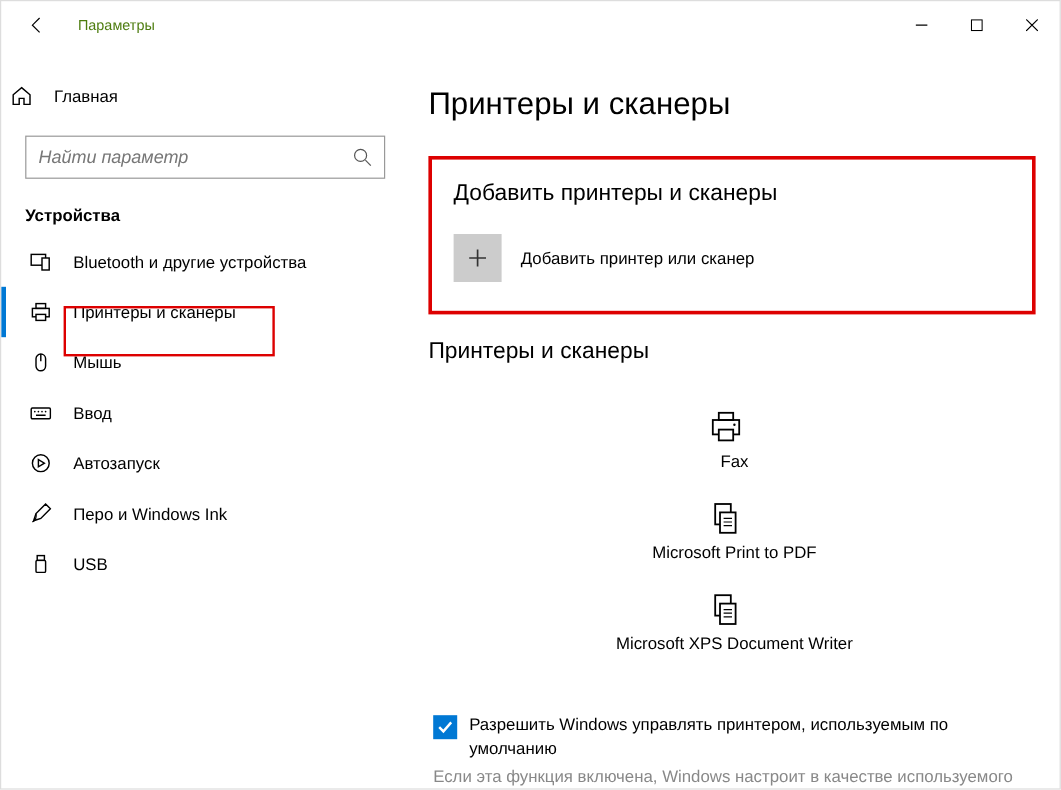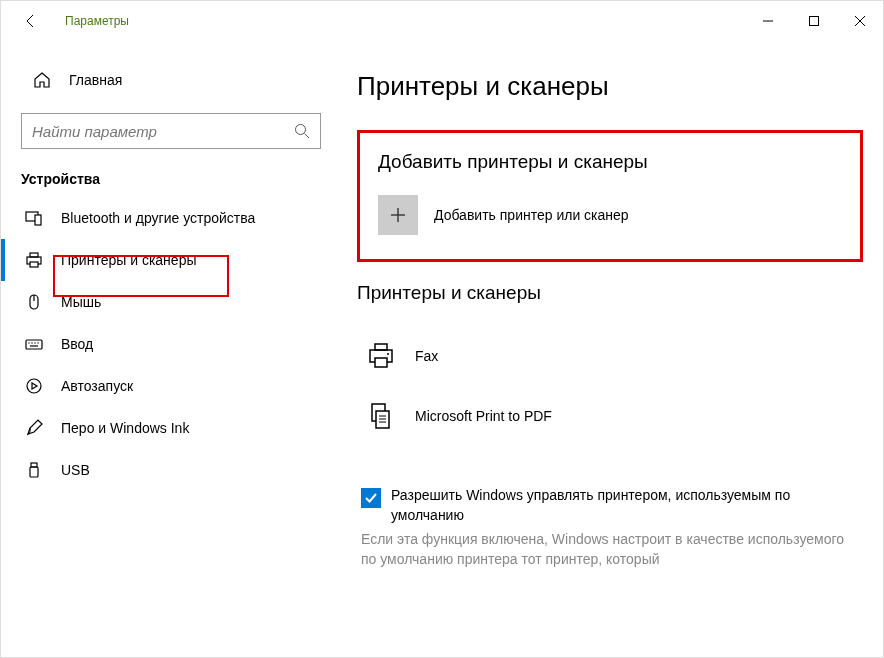--- a/index.html
+++ b/index.html
@@ -7,21 +7,21 @@
     
     .titlebar { height: 40px; display: flex; align-items: center; padding: 0 0 0 20px; }
     .back-arrow { width: 20px; height: 20px; display: flex; align-items: center; justify-content: center; cursor: pointer; }
     .window-title { margin-left: 24px; font-size: 12px; color: #4d7c0f; }
     .window-controls { margin-left: auto; display: flex; }
     .win-ctrl { width: 46px; height: 32px; display: flex; align-items: center; justify-content: center; cursor: pointer; }
     
     .content-wrap { display: flex; height: calc(100% - 40px); }
     
     .sidebar { width: 340px; padding: 20px 0 0 0; }
-    .home-row { display: flex; align-items: center; padding: 10px 20px 10px 32px; cursor: pointer; text-align: right; }
+    .home-row { display: flex; align-items: center; padding: 10px 20px 10px 8px; cursor: pointer; text-align: right; }
     .home-row svg { margin-right: 18px; }
     .home-row span { font-size: 14px; }
     
     .search-box { margin: 14px 20px 0 20px; height: 36px; border: 1px solid #999; display: flex; align-items: center; padding: 0 10px; }
     .search-box input { border: none; outline: none; flex: 1; font-size: 15px; color: #666; font-family: inherit; background: transparent; font-style: italic; }
     .search-box input::placeholder { color: #777; }
     
     .category-header { padding: 22px 20px 10px 20px; font-weight: 600; font-size: 14px; }
     
     .nav-item { display: flex; align-items: center; padding: 12px 20px 12px 24px; cursor: pointer; position: relative; }
@@ -36,21 +36,21 @@
     
     .section-box { padding: 18px 32px 24px 18px; margin-bottom: 20px; }
     .red-hl-section { border: 3px solid #d00; }
     .section-title { font-size: 19px; font-weight: 500; margin-bottom: 22px; }
     
     .add-row { display: flex; align-items: center; cursor: pointer; }
     .add-btn { width: 40px; height: 40px; background: #ccc; display: flex; align-items: center; justify-content: center; margin-right: 16px; }
     .add-label { font-size: 14px; }
     
     .printer-list { margin-top: 10px; }
-    .printer-item { display: flex; align-items: center; padding: 10px 0 10px 4px; cursor: pointer; }
+    .printer-item { display: flex; align-items: center; padding: 10px 0 10px 4px; cursor: pointer; flex-direction: column; }
     .printer-icon { width: 40px; height: 40px; margin-right: 14px; display: flex; align-items: center; justify-content: center; }
     
     .checkbox-row { display: flex; align-items: flex-start; margin-top: 40px; padding-left: 4px; justify-content: space-between; }
     .checkbox { width: 20px; height: 20px; background: #0078d4; display: flex; align-items: center; justify-content: center; flex-shrink: 0; margin-right: 10px; margin-top: 2px; }
     .checkbox-text { font-size: 14px; line-height: 1.4; }
     .help-text { color: #888; font-size: 14px; line-height: 1.4; margin-top: 5px; padding-left: 4px; }
   </style>
 </head>
 <body>
 
@@ -198,20 +198,32 @@
             <svg width="30" height="30" viewBox="0 0 30 30">
                 <rect x="6" y="3" width="13" height="17" stroke="#000" stroke-width="1.5" fill="none"></rect>
                 <rect x="10" y="10" width="13" height="17" stroke="#000" stroke-width="1.5" fill="#fff"></rect>
                 <line x1="13" y1="15" x2="20" y2="15" stroke="#000" stroke-width="1"></line>
                 <line x1="13" y1="18" x2="20" y2="18" stroke="#000" stroke-width="1"></line>
                 <line x1="13" y1="21" x2="20" y2="21" stroke="#000" stroke-width="1"></line>
               </svg>
           </div>
           <span>Microsoft Print to PDF</span>
         </div>
+        <div class="printer-item">
+          <div class="printer-icon">
+            <svg width="30" height="30" viewBox="0 0 30 30">
+                <rect x="6" y="3" width="13" height="17" stroke="#000" stroke-width="1.5" fill="none"></rect>
+                <rect x="10" y="10" width="13" height="17" stroke="#000" stroke-width="1.5" fill="#fff"></rect>
+                <line x1="13" y1="15" x2="20" y2="15" stroke="#000" stroke-width="1"></line>
+                <line x1="13" y1="18" x2="20" y2="18" stroke="#000" stroke-width="1"></line>
+                <line x1="13" y1="21" x2="20" y2="21" stroke="#000" stroke-width="1"></line>
+              </svg>
+          </div>
+          <span>Microsoft XPS Document Writer</span>
+        </div>
       </div>
     </div>
 
     <div class="checkbox-row">
       <div class="checkbox">
         <svg width="14" height="14" viewBox="0 0 14 14">
             <path d="M2 7 L5.5 10.5 L12 3" stroke="#fff" stroke-width="2" fill="none"></path>
           </svg>
       </div>
       <span class="checkbox-text">Разрешить Windows управлять принтером, используемым по умолчанию</span>

